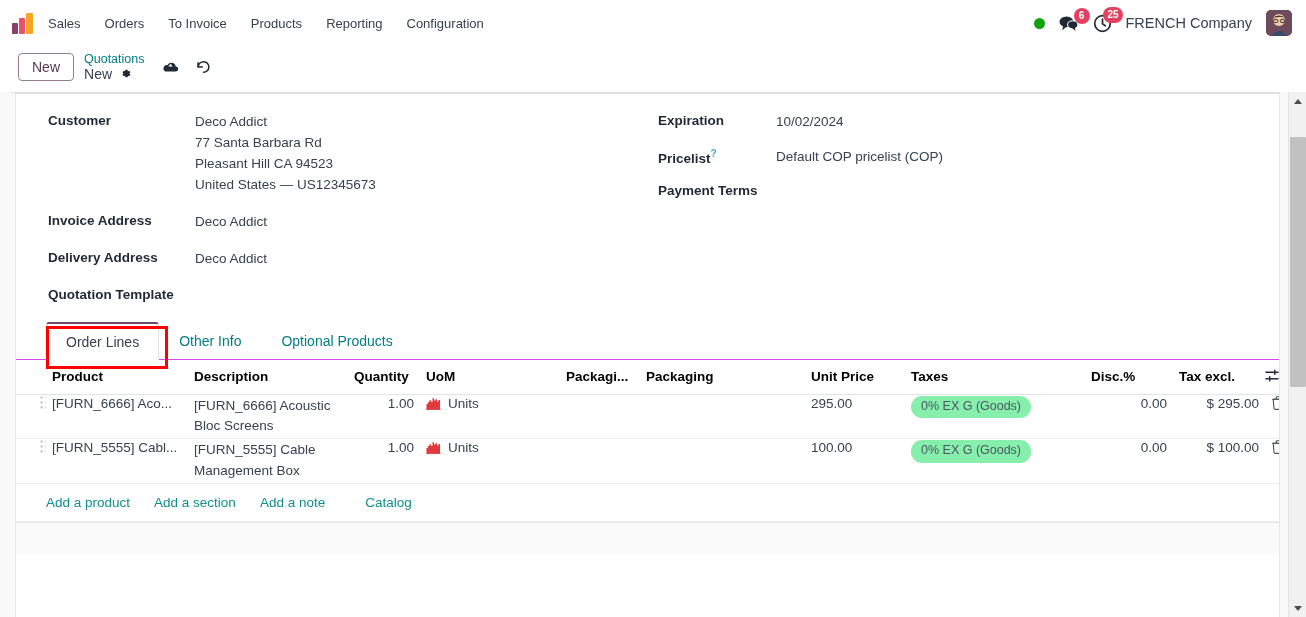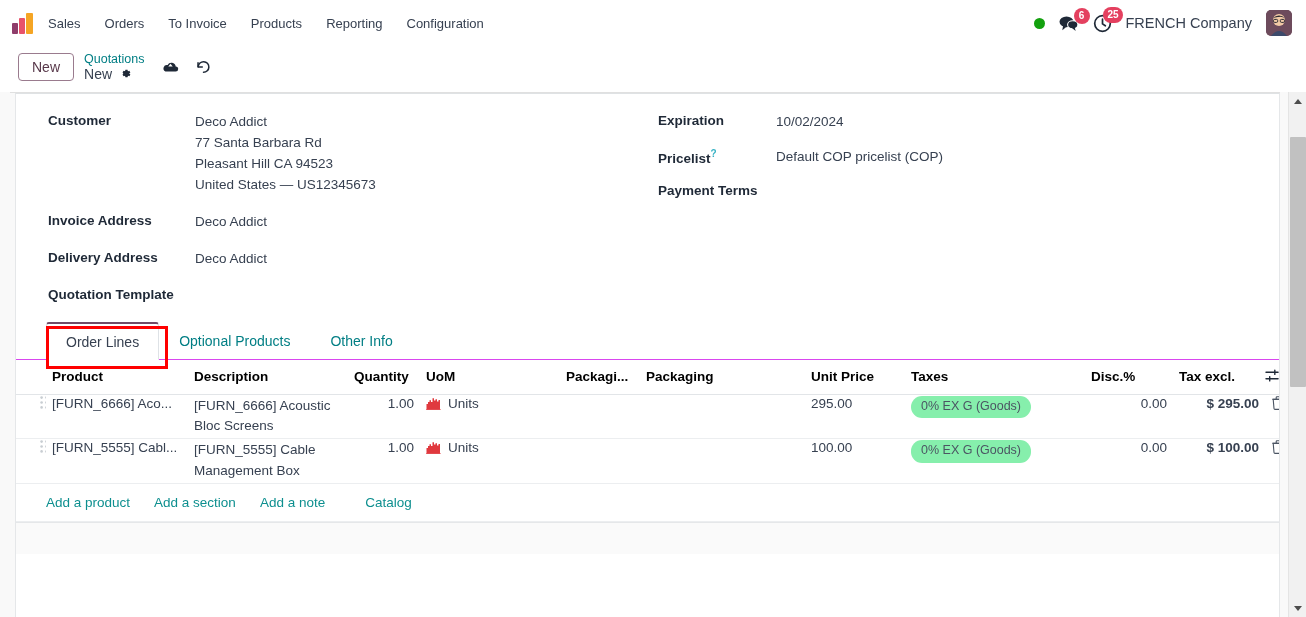--- a/index.html
+++ b/index.html
@@ -201,21 +201,21 @@
   .c-handle { width: 28px; padding-left: 24px !important; }
   .c-product { width: 142px; }
   .c-desc { width: 160px; }
   .c-qty { width: 72px; text-align: right; }
   .c-uom { width: 140px; }
   .c-pkgq { width: 80px; text-align: right; }
   .c-pkg { width: 165px; }
   .c-price { width: 100px; text-align: left; }
   .c-taxes { width: 180px; }
   .c-disc { width: 88px; text-align: right; }
-  .c-taxexcl { width: 92px; text-align: right; font-weight: bold; }
+  .c-taxexcl { width: 92px; text-align: right; }
   .c-trash { width: 34px; text-align: center; }
 
   th.c-qty, th.c-price, th.c-disc, th.c-taxexcl, th.c-pkgq { text-align: right; }
   th.c-taxexcl { padding-right: 2px; }
   th.c-opt { width: 26px; text-align: center; padding-left: 0 !important; padding-right: 10px !important;}
 
   .drag-dots {
     color: #c8cdd2;
     font-size: 11px;
     letter-spacing: 0px;
@@ -426,22 +426,22 @@
         <div class="field-row tight">
           <div class="f-label">Payment Terms</div>
           <div class="f-value"></div>
         </div>
       </div>
     </div>
 
     <div class="notebook">
       <div class="tab-bar">
         <div class="tab active">Order Lines</div>
+        <div class="tab">Other Info</div>
         <div class="tab">Optional Products</div>
-        <div class="tab">Other Info</div>
         <div class="hl-box"></div>
       </div>
 
       <div class="tab-content">
         <table class="lines">
           <thead>
             <tr>
               <th class="c-handle"></th>
               <th class="c-product">Product</th>
               <th class="c-desc">Description</th>

